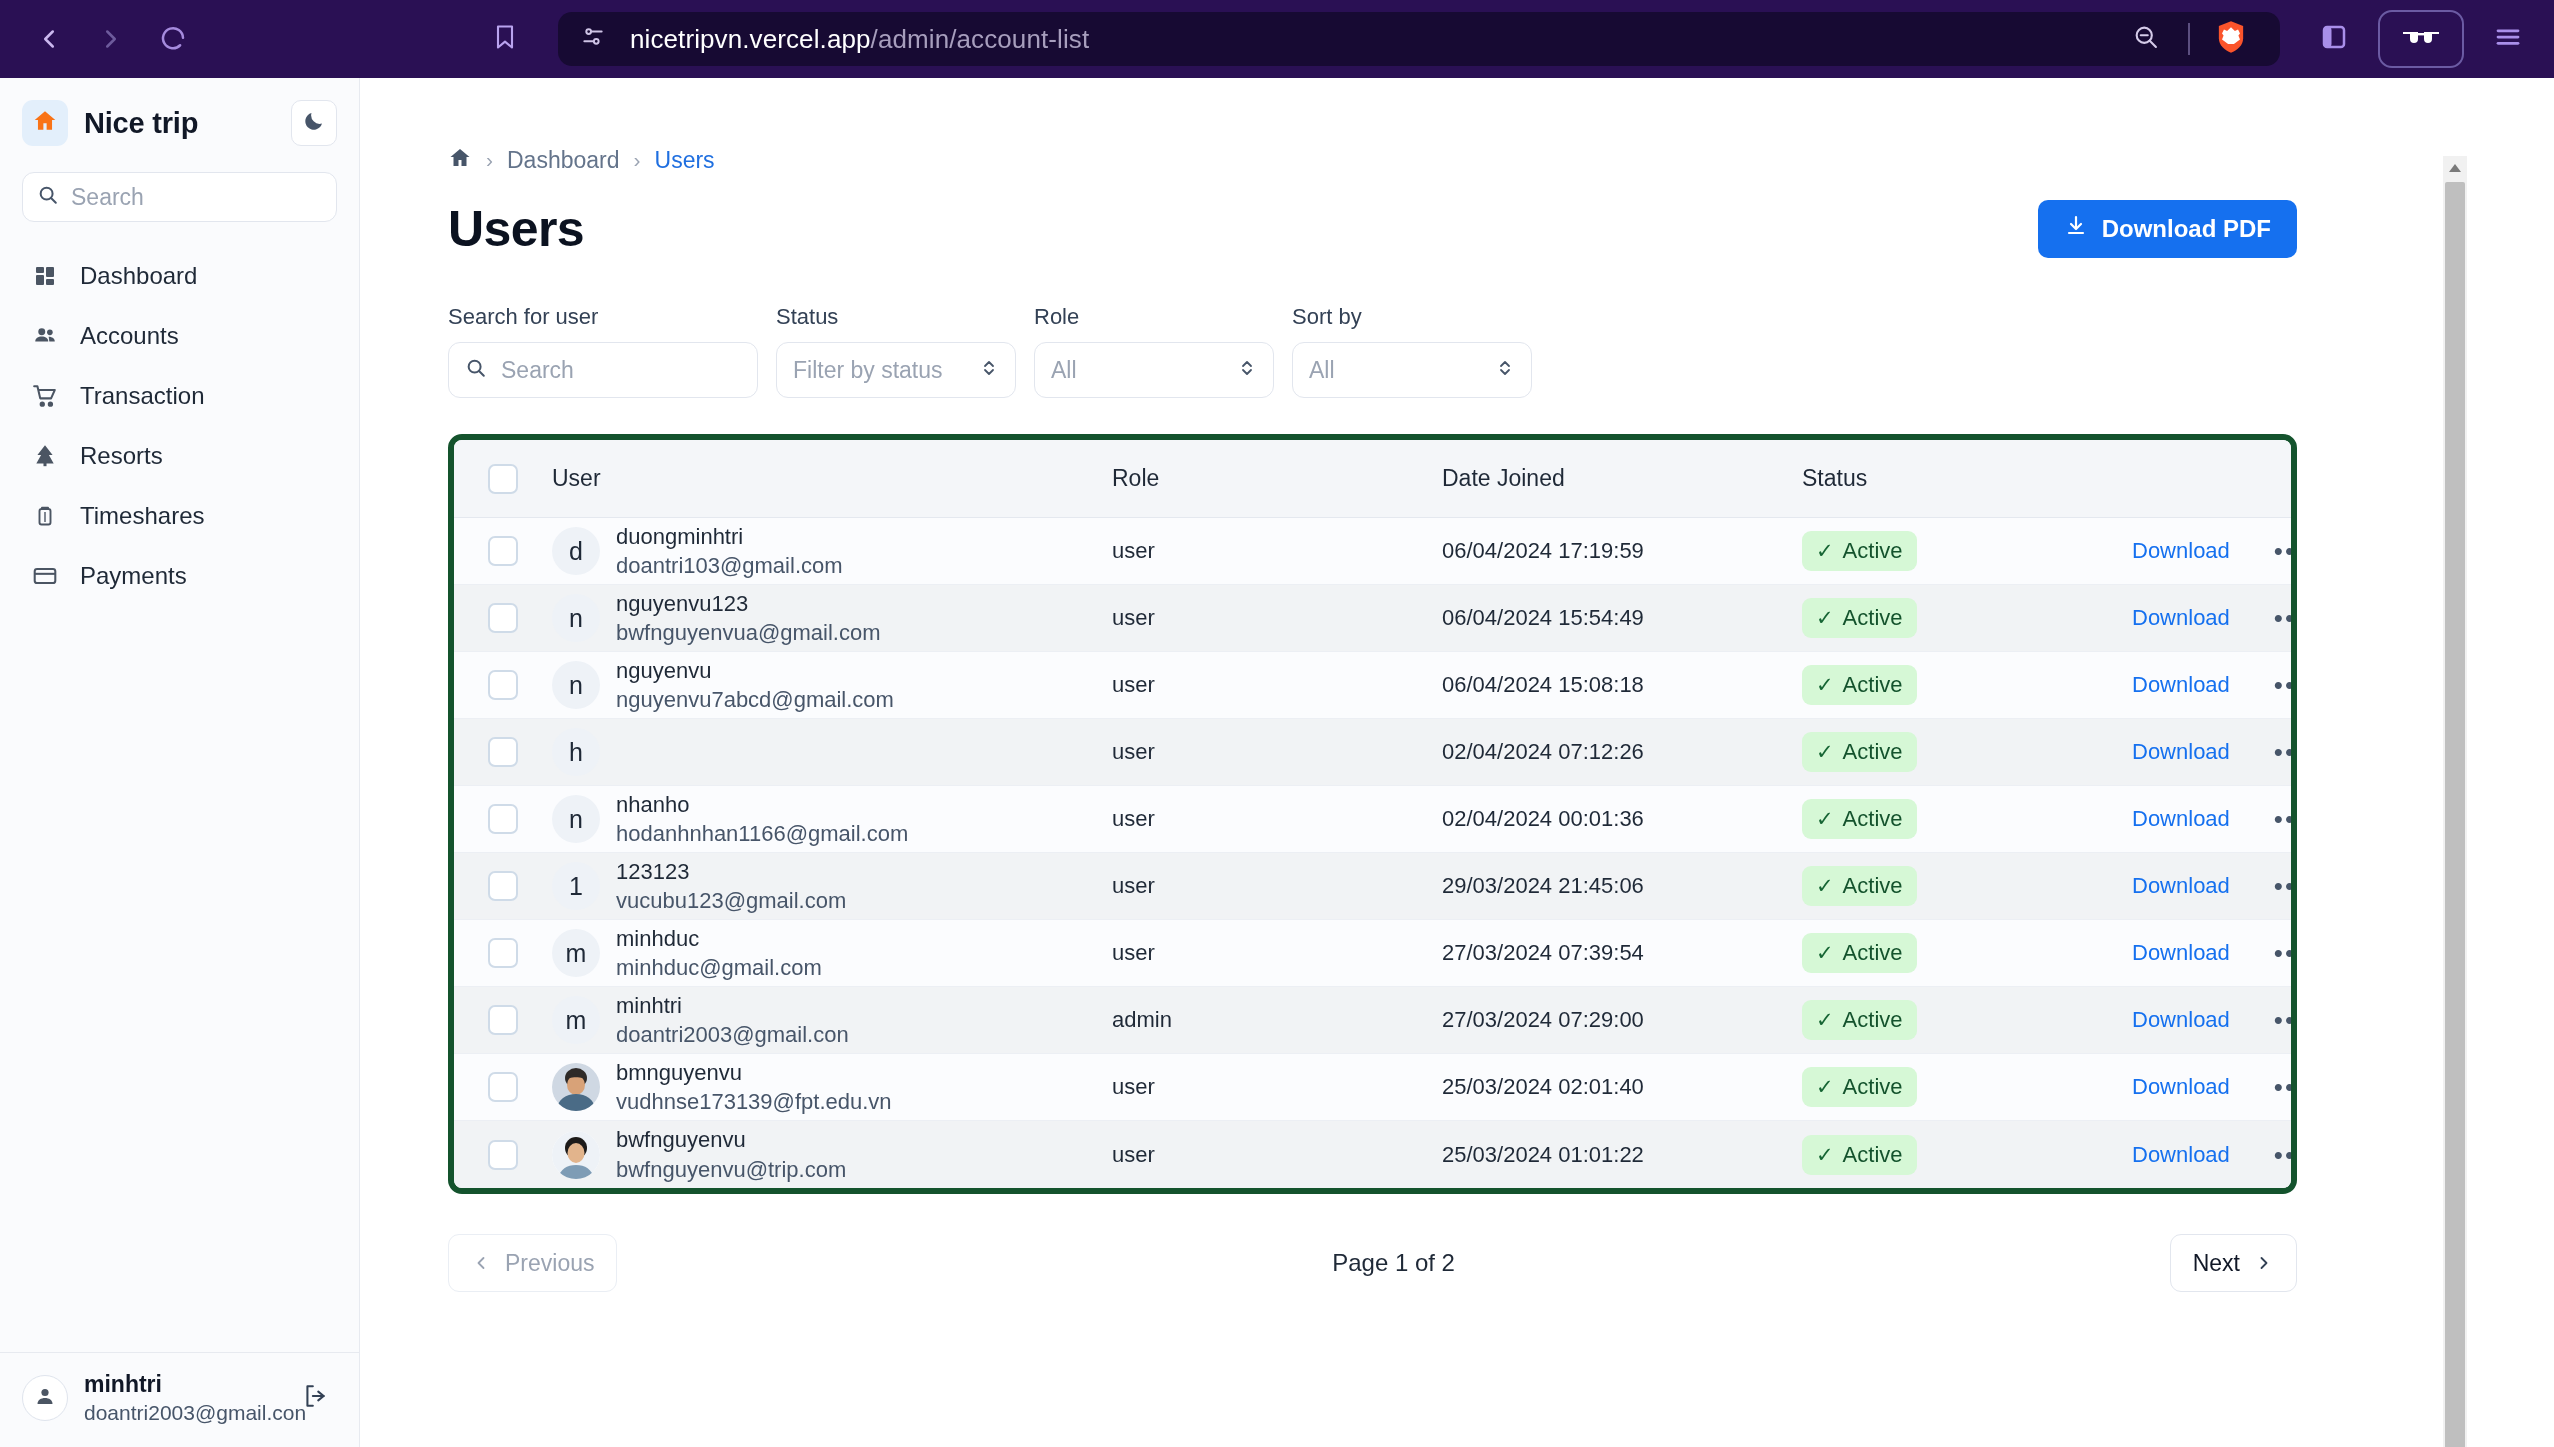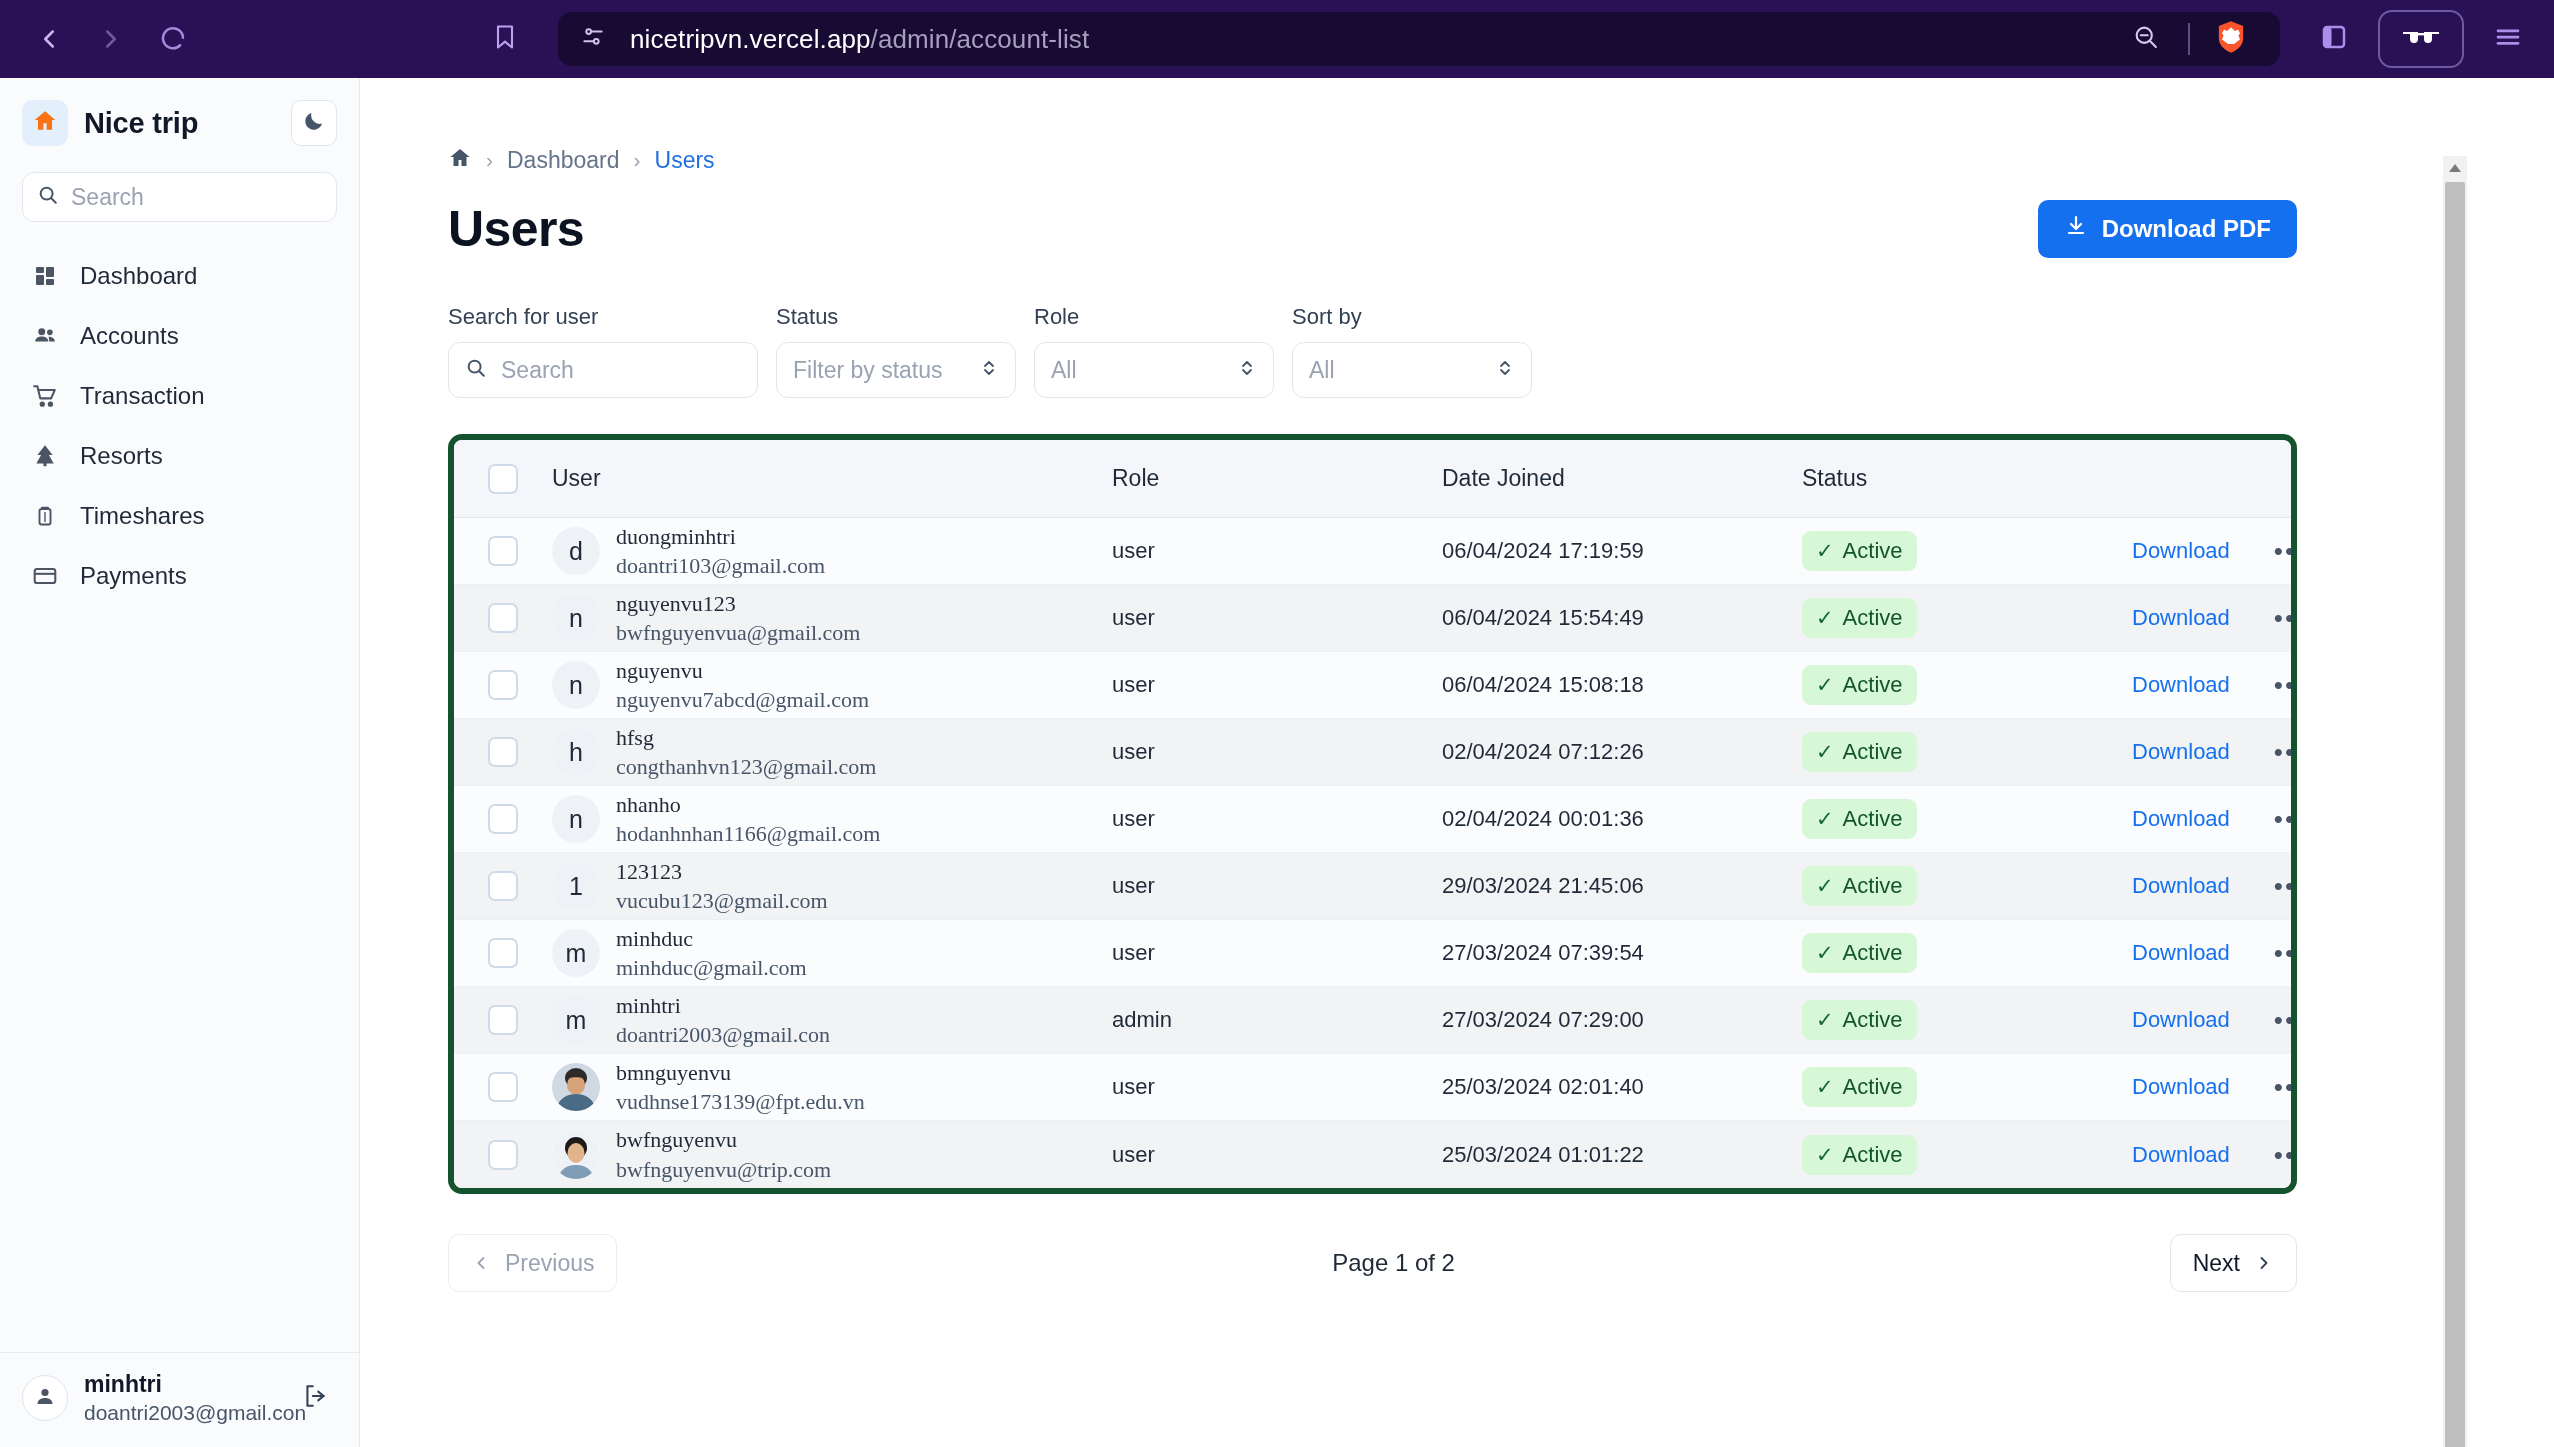--- a/index.html
+++ b/index.html
@@ -211,21 +211,21 @@
   }
   .user-cell { display: flex; align-items: center; }
   .avatar {
     width: 48px; height: 48px; border-radius: 50%;
     background: #eef2f7; color: #1f2937;
     display: flex; align-items: center; justify-content: center;
     font-size: 25px; flex: none; overflow: hidden;
   }
   .avatar.photo { background: #ffffff; }
   .avatar svg { display: block; }
-  .user-text { margin-left: 16px; min-width: 0; font-family: Liberation Serif, serif; }
+  .user-text { margin-left: 16px; min-width: 0; }
   .user-name { font-size: 22px; color: #1f2937; line-height: 1.25; }
   .user-mail { font-size: 22px; color: #475569; line-height: 1.25; margin-top: 2px; }
   .role-text { font-size: 22px; color: #1f2937; }
   .date-text { font-size: 22px; color: #1f2937; }
   .badge {
     display: inline-flex; align-items: center;
     background: #d6f8d6; color: #14532d;
     border-radius: 9px; height: 40px; padding: 0 14px;
     font-size: 22px;
   }
@@ -635,24 +635,20 @@
                 <span class="dots">•••</span>
               </div>
             </div>
             <div class="trow tbody-row alt">
               <div class="c-check">
                 <span class="chk"></span>
               </div>
               <div class="c-user">
                 <div class="user-cell">
                   <div class="avatar">h</div>
-                  <div class="user-text">
-                    <div class="user-name">hfsg</div>
-                    <div class="user-mail">congthanhvn123@gmail.com</div>
-                  </div>
                 </div>
               </div>
               <div class="c-role"><span class="role-text">user</span></div>
               <div class="c-date"><span class="date-text">02/04/2024 07:12:26</span></div>
               <div class="c-status"><span class="badge"><span class="tick">✓</span>Active</span></div>
               <div class="c-act">
                 <span class="dl-link">Download</span>
                 <span class="dots">•••</span>
               </div>
             </div>

